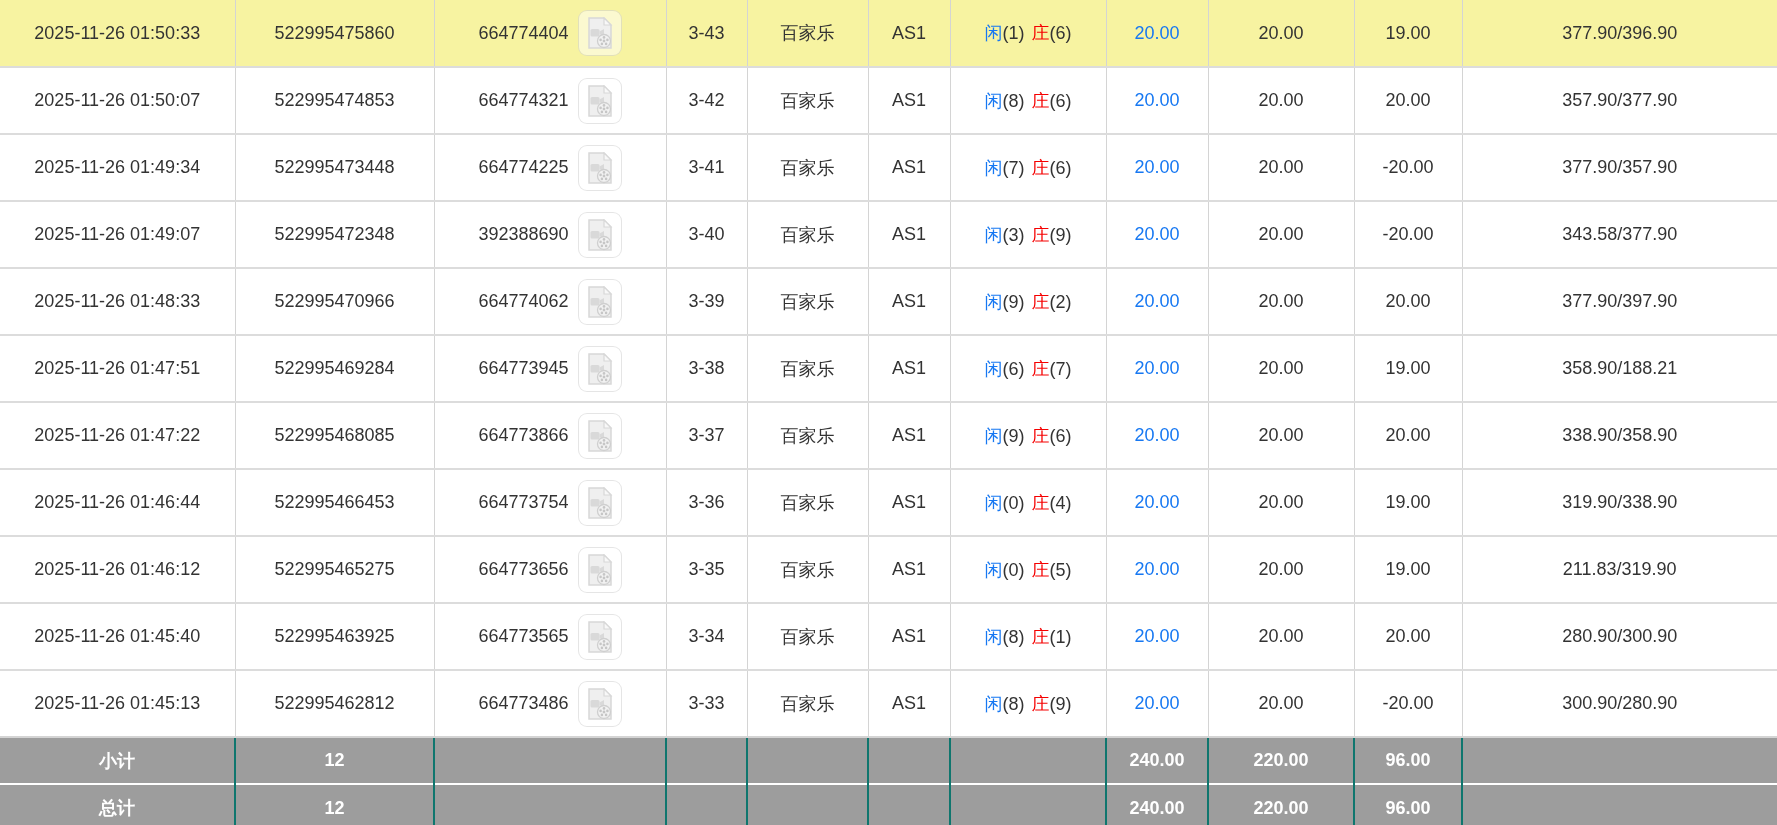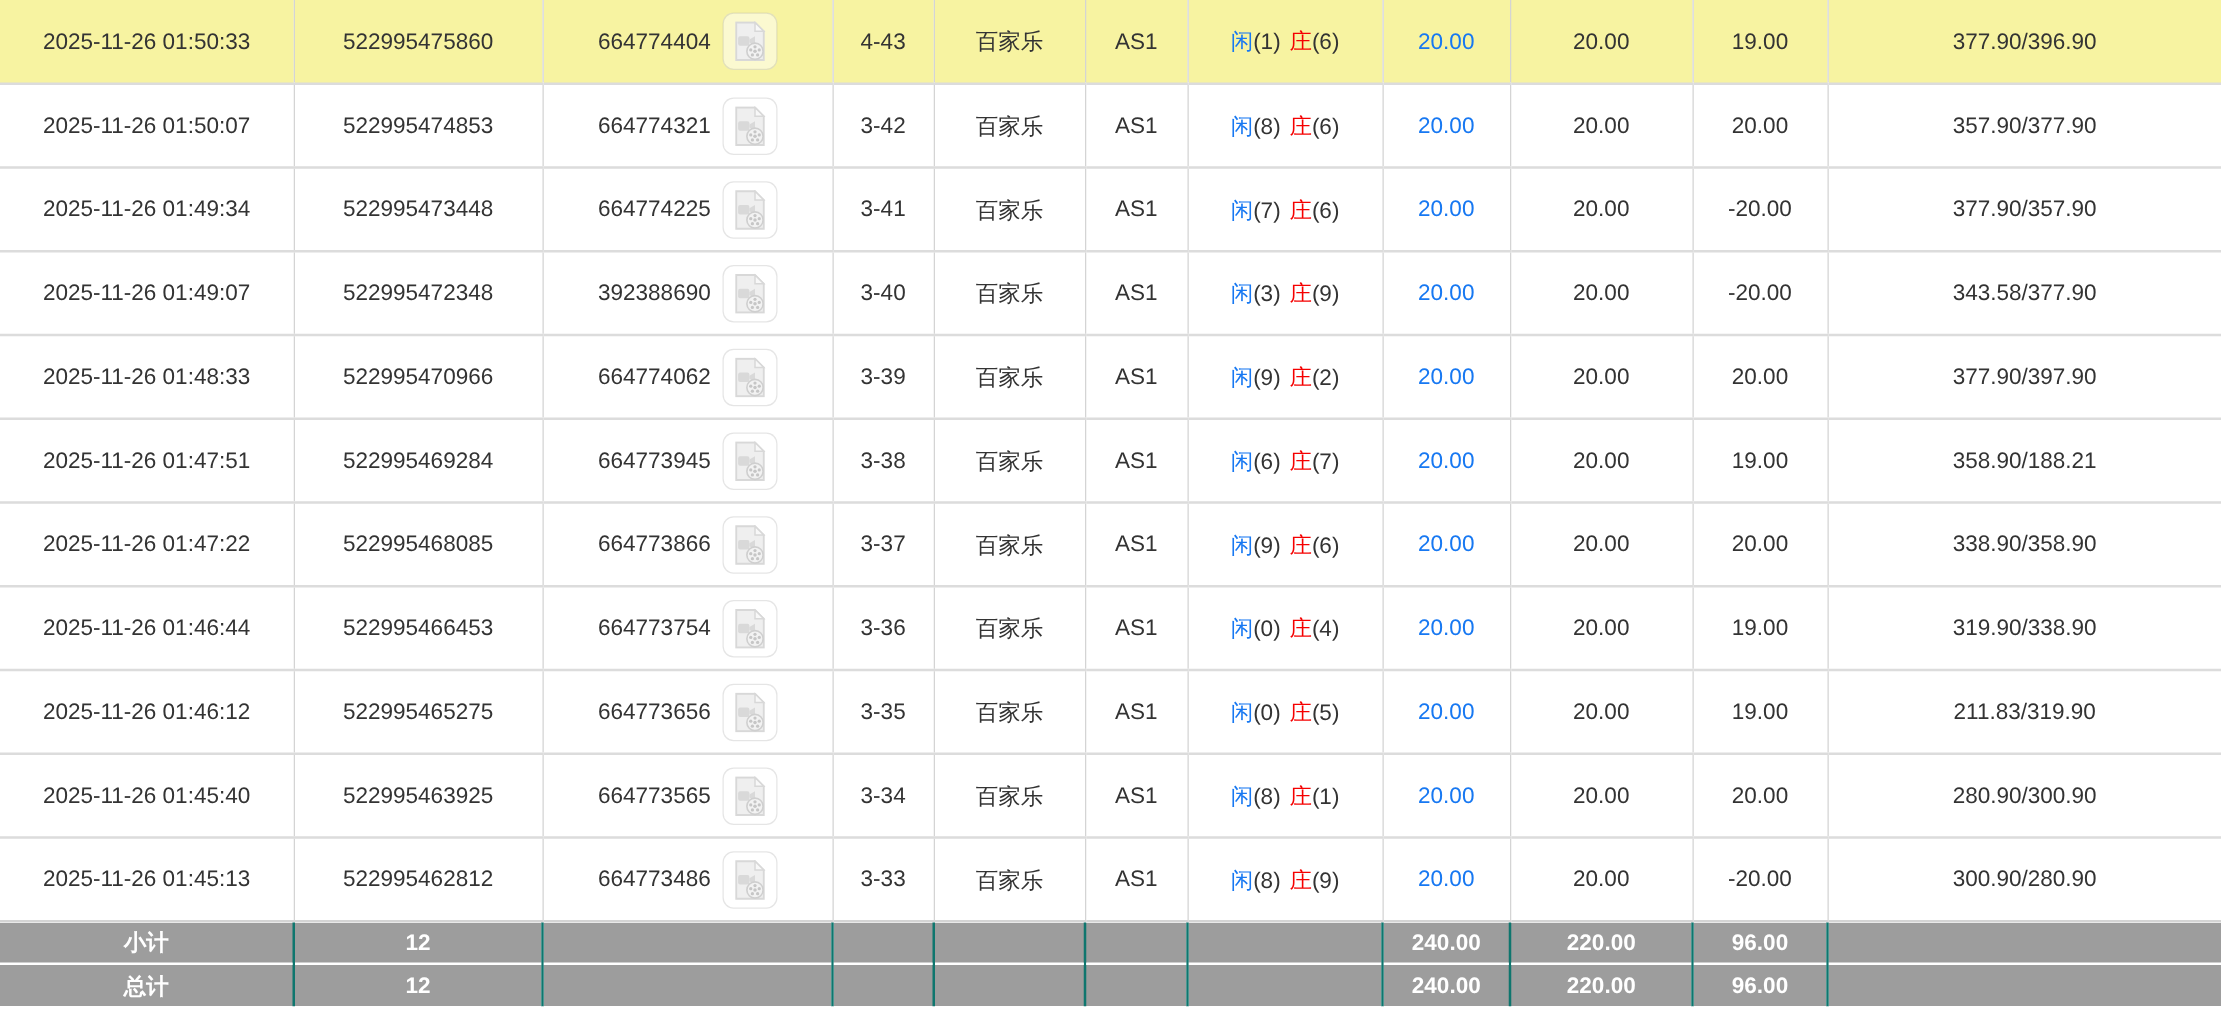--- a/index.html
+++ b/index.html
@@ -62,21 +62,21 @@
     display: flex;
     align-items: center;
     justify-content: center;
     cursor: pointer;
     padding: 0;
     flex: 0 0 auto;
   }
   .result-gap { display: inline-block; width: 7px; }
 
   
-  tr.summary-row { height: 34px; }
+  tr.summary-row { height: 47px; }
   tr.summary-row td {
     background: #9d9d9d;
     color: #ffffff;
     font-weight: bold;
     border-left: 2px solid #0f766e;
     border-top: 2px solid #ffffff;
   }
   tr.summary-row td:first-child { border-left: none; }
   tr.summary-row:first-of-type td,
   tr.summary-row.first td { border-top: 2px solid #d4d4d4; }
@@ -116,21 +116,21 @@
             <circle cx="18" cy="24" r="1.4" fill="#c6c6c6"></circle>
             <circle cx="18" cy="20.4" r="1.3" fill="#c6c6c6"></circle>
             <circle cx="21.4" cy="22.9" r="1.3" fill="#c6c6c6"></circle>
             <circle cx="20.1" cy="26.9" r="1.3" fill="#c6c6c6"></circle>
             <circle cx="15.9" cy="26.9" r="1.3" fill="#c6c6c6"></circle>
             <circle cx="14.6" cy="22.9" r="1.3" fill="#c6c6c6"></circle>
           </svg>
         </button>
       </div>
     </td>
-    <td>4-43</td>
+    <td>3-43</td>
     <td>百家乐</td>
     <td>AS1</td>
     <td>
       <span class="blue">闲</span><span>(1)</span><span class="result-gap"></span><span class="red">庄</span><span>(6)</span>
     </td>
     <td>
       <span class="bet-link">20.00</span>
     </td>
     <td>20.00</td>
     <td>19.00</td>

